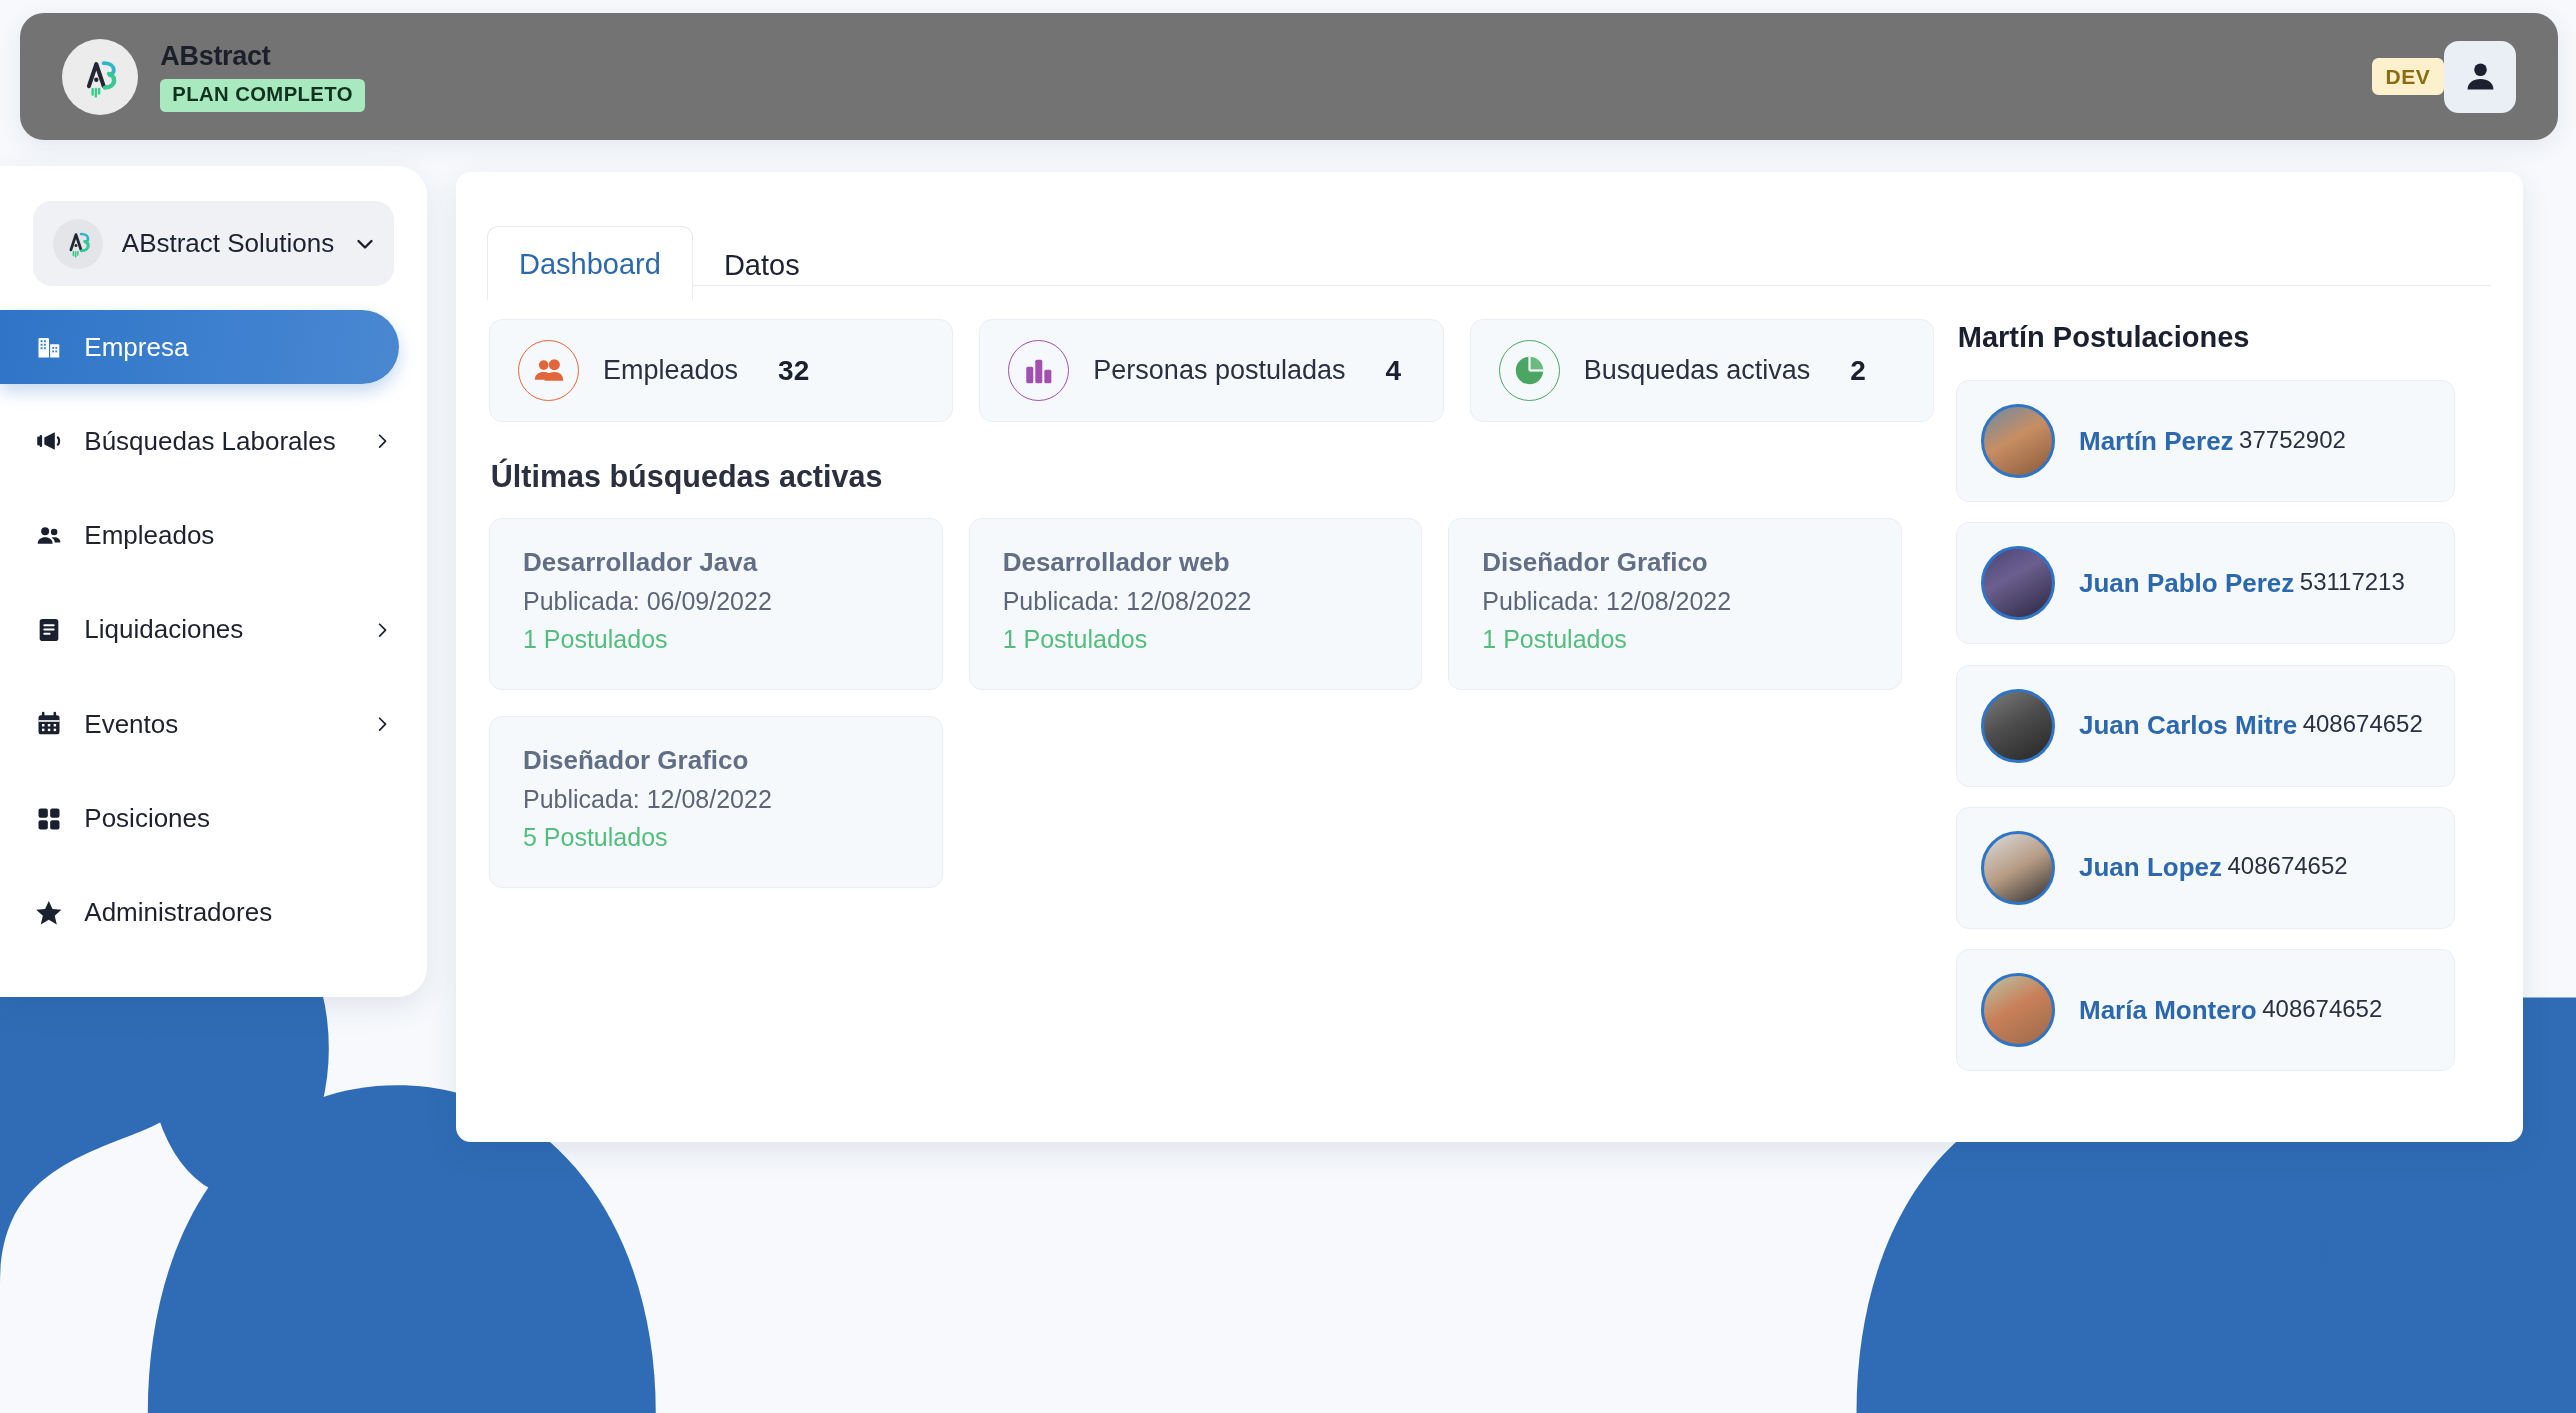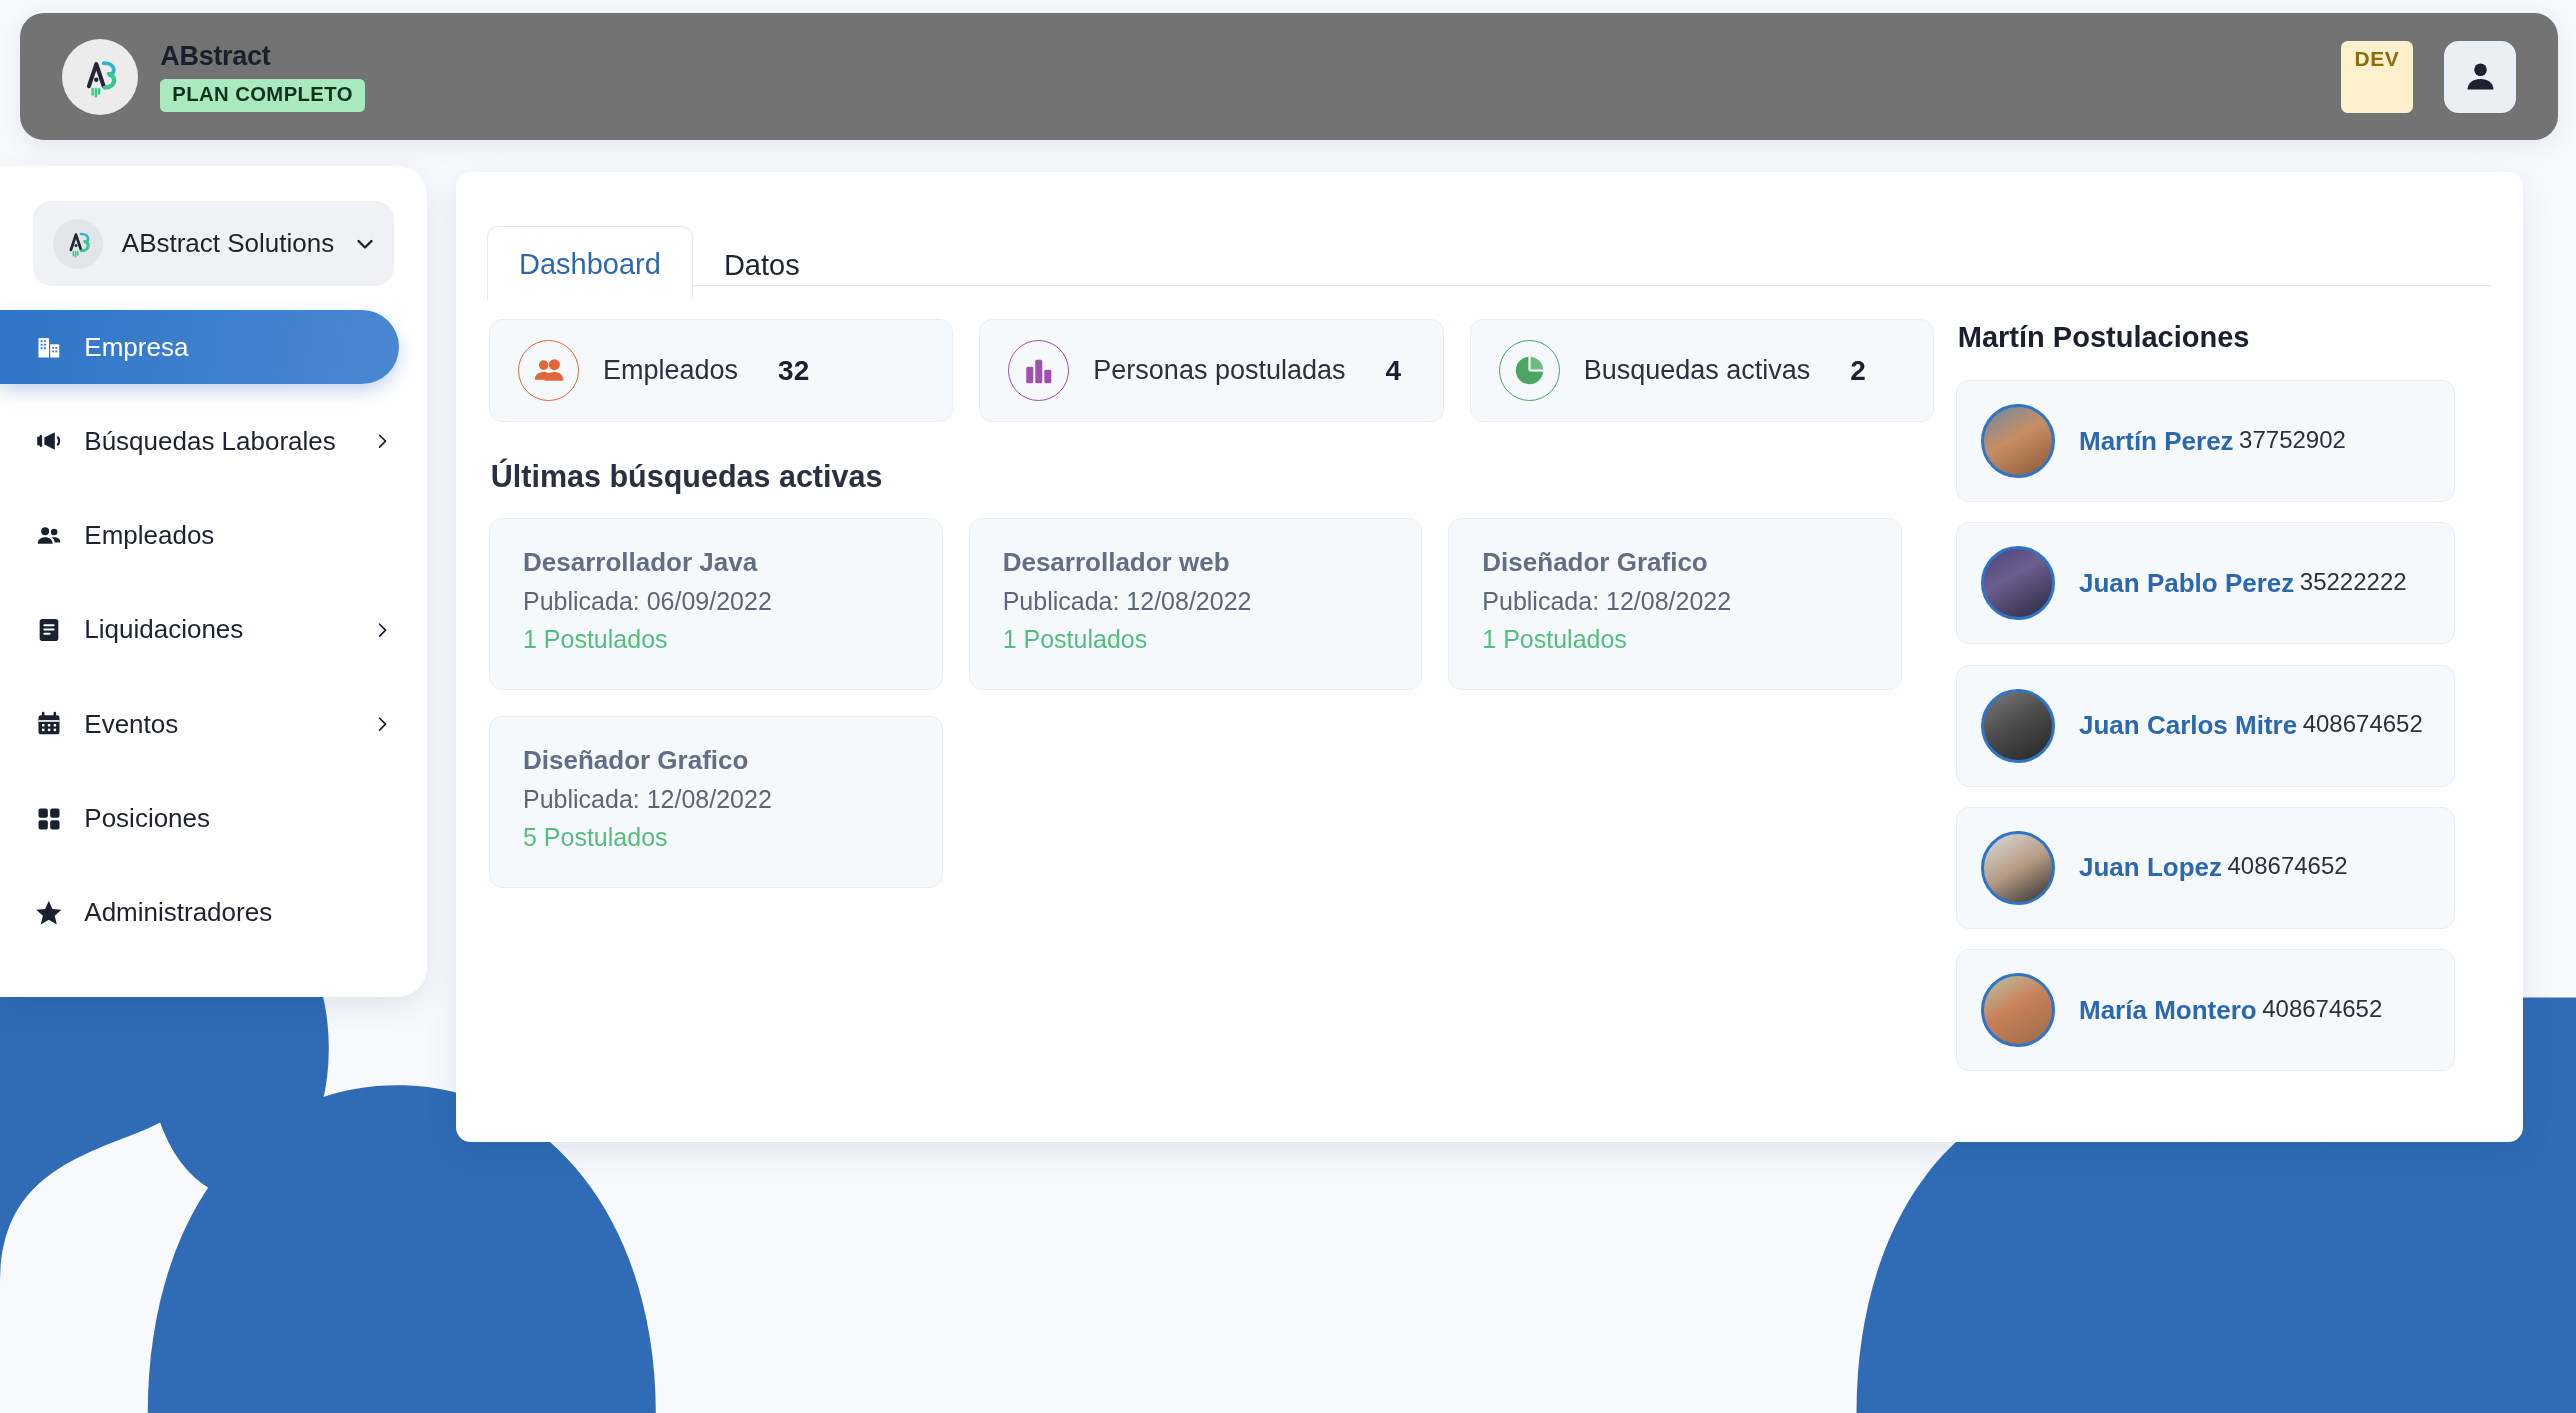--- a/index.html
+++ b/index.html
@@ -54,21 +54,21 @@
     font-size: 20.3px;
     font-weight: bold;
     letter-spacing: 0.4px;
     padding: 4.6px 12px 5.5px 12px;
     border-radius: 5.5px;
     align-self: flex-start;
   }
   #topbar-right {
     margin-left: auto;
     display: flex;
-    gap: 31px;
+    align-items: center;
   }
   .dev-badge {
     background: #fdf0cc;
     color: #8a6d10;
     font-size: 21px;
     font-weight: bold;
     letter-spacing: 0.5px;
     padding: 6.5px 14px;
     border-radius: 6.5px;
   }
@@ -560,21 +560,21 @@
         <div class="applicant-texts">
           <div class="applicant-name">Martín Perez</div>
           <div class="applicant-id">37752902</div>
         </div>
       </div>
 
       <div class="applicant-card">
         <div class="applicant-avatar" style="background:linear-gradient(150deg,#4a4377 0%,#6b5f8f 40%,#2b2740 100%)"></div>
         <div class="applicant-texts">
           <div class="applicant-name">Juan Pablo Perez</div>
-          <div class="applicant-id">35222222</div>
+          <div class="applicant-id">53117213</div>
         </div>
       </div>
 
       <div class="applicant-card">
         <div class="applicant-avatar" style="background:linear-gradient(150deg,#7c7c7c 0%,#4d4d4d 45%,#252525 100%)"></div>
         <div class="applicant-texts">
           <div class="applicant-name">Juan Carlos Mitre</div>
           <div class="applicant-id">408674652</div>
         </div>
       </div>

